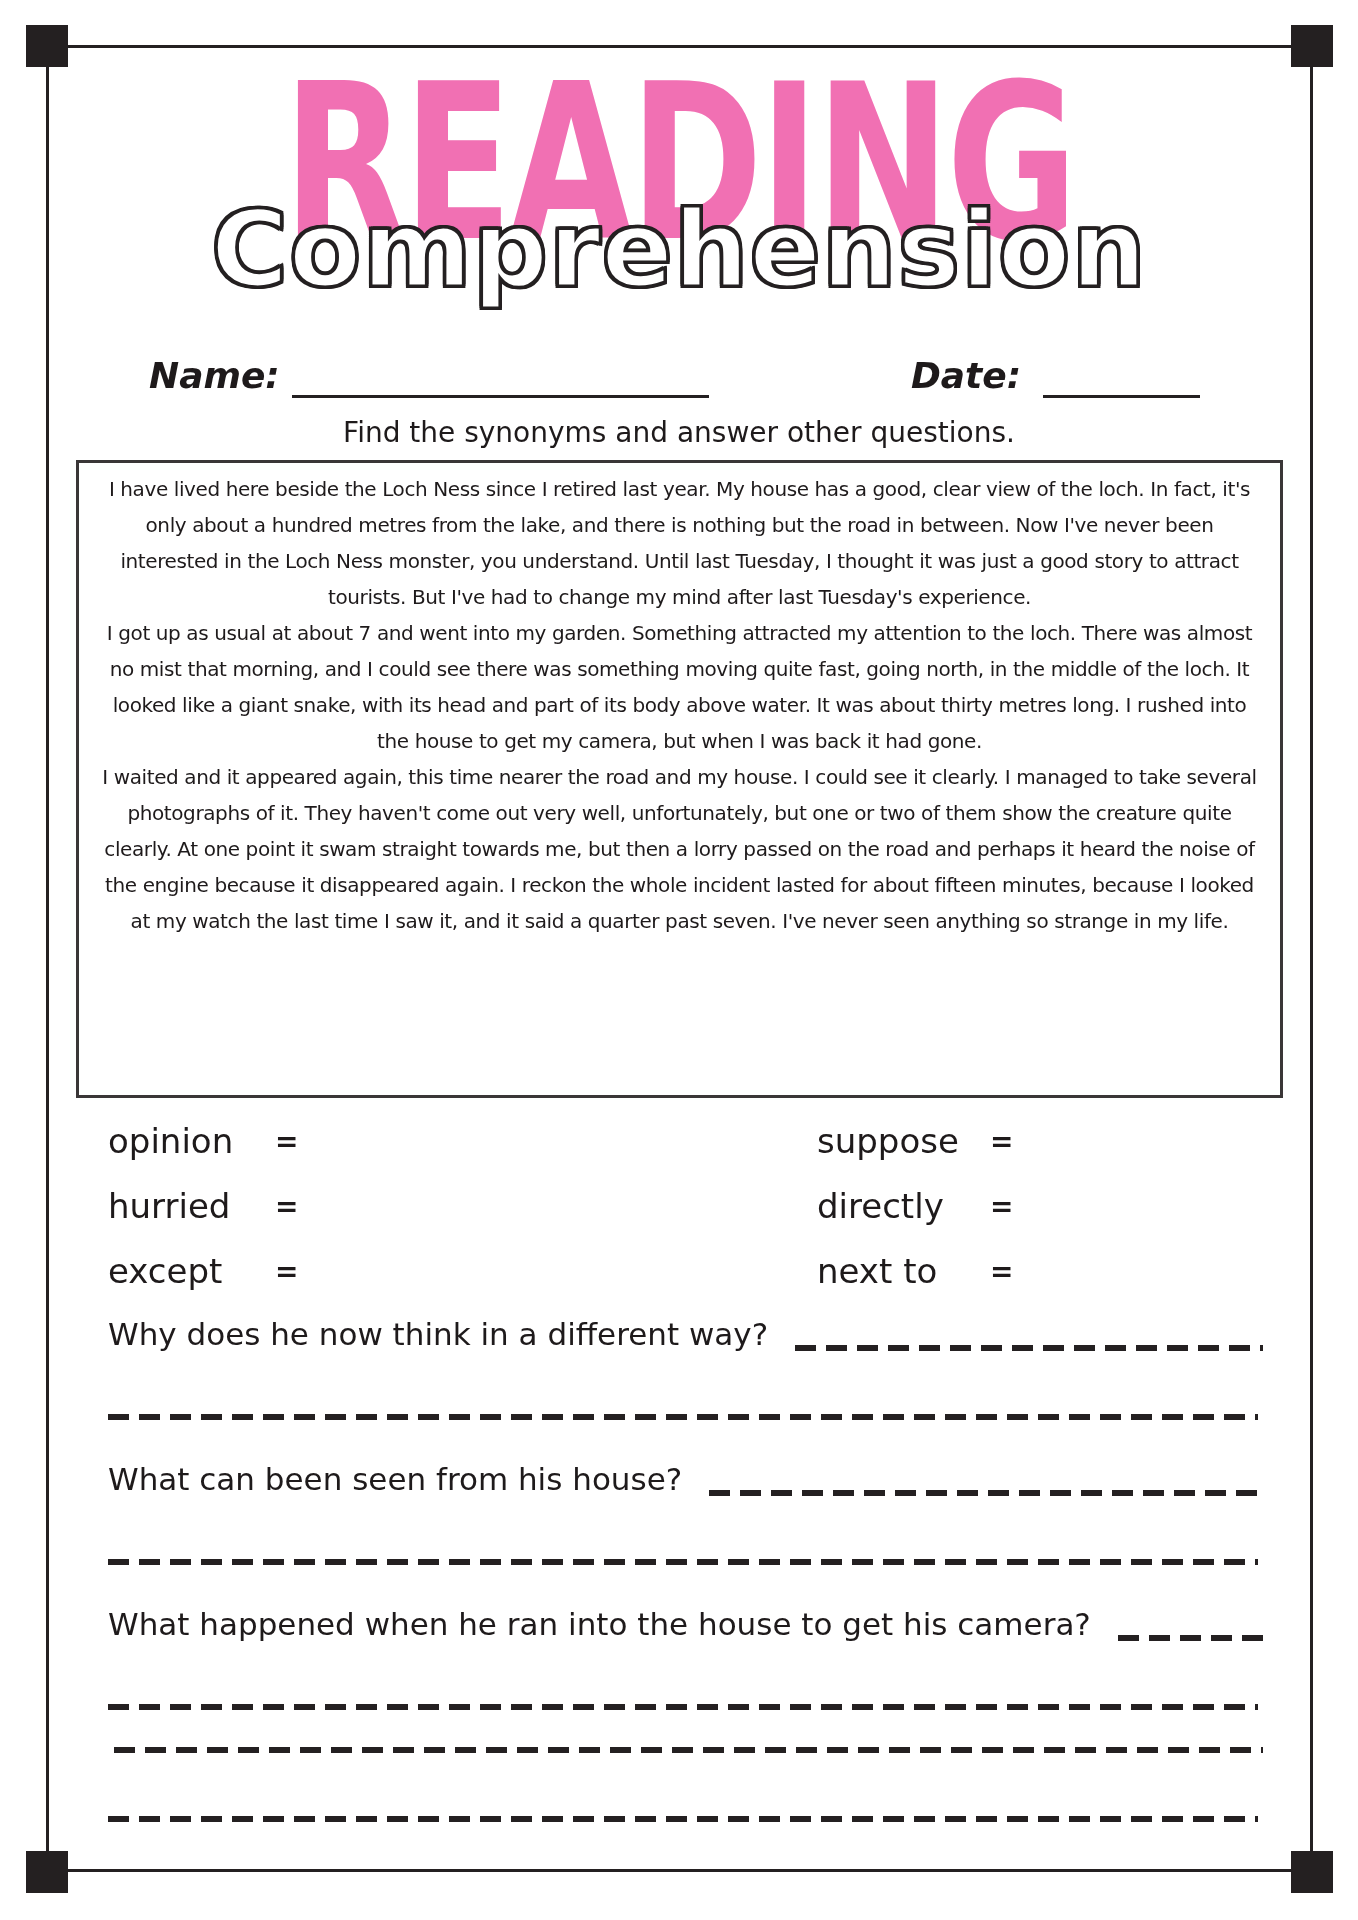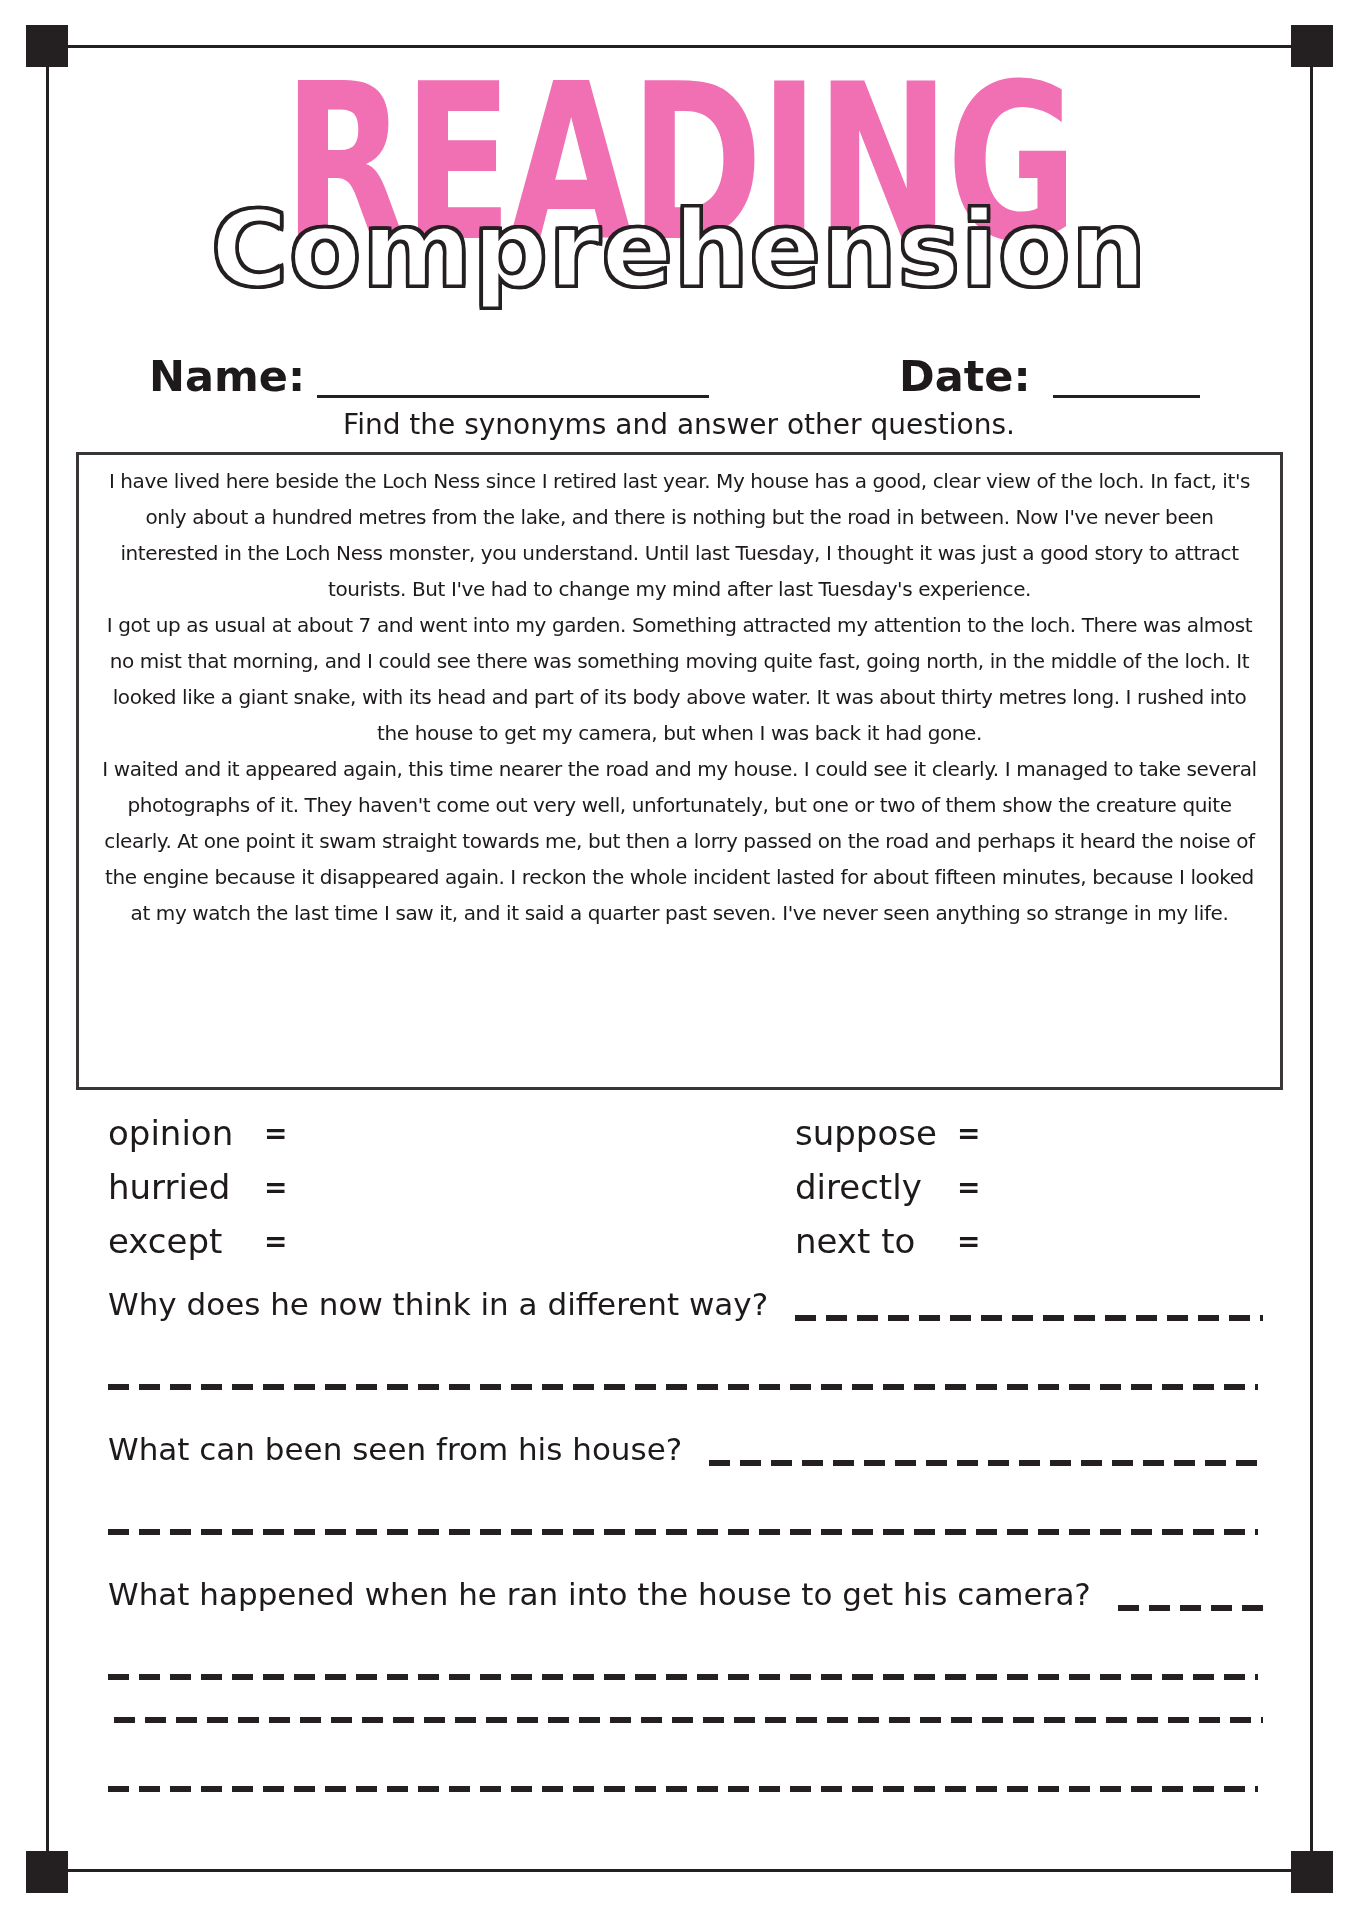--- a/index.html
+++ b/index.html
@@ -46,22 +46,22 @@
     -webkit-text-stroke:3px #242021;
     text-shadow:
       2px 0 0 #242021,-2px 0 0 #242021,0 2px 0 #242021,0 -2px 0 #242021,
       2px 2px 0 #242021,-2px 2px 0 #242021,2px -2px 0 #242021,-2px -2px 0 #242021;
     white-space:nowrap;
   }
 
   
   .name-row{
     display:flex;align-items:flex-end;
-    margin:24px 158px 8px 149px;
-    font-size:43px;line-height:44px;font-weight:bold;
+    margin:24px 158px 16px 149px;
+    font-size:36px;line-height:44px;font-weight:bold;font-style:italic;
   }
   .write-line{
     border-bottom:3px solid #242021;
     height:40px;
   }
   .name-line{width:455px;margin-left:12px;}
   .name-date-spacer{width:220px;}
   .date-line{width:171px;margin-left:22px;}
 
   
@@ -87,20 +87,21 @@
   }
 
   
   .synonyms{
     margin:16px 0 0 108px;
     display:grid;
     grid-template-columns:156px 531px 162px 1fr;
     grid-auto-rows:54px;
     align-items:center;
     font-size:34px;
+    gap:11px;
   }
   .equals{font-size:28px;font-weight:bold;}
 
   
   .questions{margin:14px 0 0 108px;width:1155px;}
   .q-row{
     display:flex;align-items:flex-end;
     font-size:31px;line-height:44px;
     white-space:nowrap;
     gap:21px;

